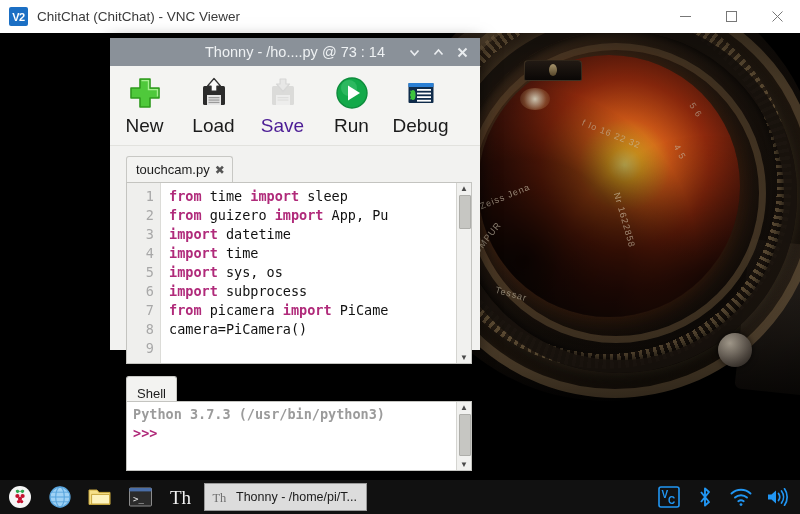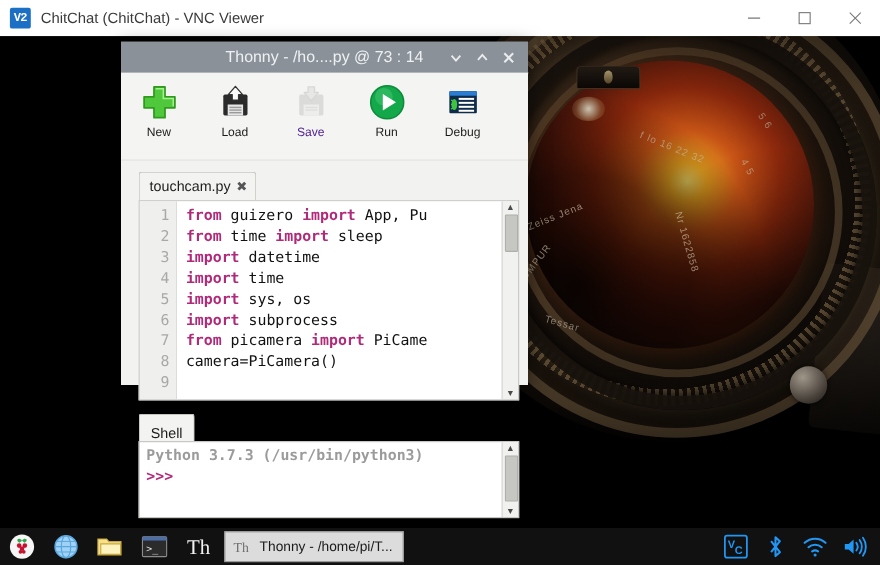--- a/index.html
+++ b/index.html
@@ -18,21 +18,21 @@
   #vnc-titlebar{
     position:absolute;left:0;top:0;width:800px;height:33px;
     background:#ffffff;
     border-bottom:1px solid #e8e8e8;
     display:flex;align-items:center;
   }
   #vnc-logo{
     width:19px;height:19px;margin-left:9px;margin-right:9px;
     background:#1b6fc4;border-radius:2px;
     display:flex;align-items:center;justify-content:center;
-    color:#fff;font-size:11px;font-weight:bold;font-family:Liberation Mono, monospace;
+    color:#fff;font-size:11px;font-weight:bold;font-family:Liberation Sans, sans-serif;
     letter-spacing:-0.5px;
   }
   #vnc-title-text{
     font-size:13.5px;color:#3a3a3a;font-family:"Liberation Sans",sans-serif;
     white-space:nowrap;
   }
   #vnc-winbtns{
     position:absolute;right:0;top:0;height:33px;display:flex;
   }
   .winbtn{
@@ -165,21 +165,21 @@
   #thonny-toolbar{
     height:72px;background:#f4f4f2;
     display:flex;align-items:flex-start;padding-top:7px;
     border-bottom:1px solid #e2e2de;
   }
   .tb-item{
     width:69px;display:flex;flex-direction:column;align-items:center;
     cursor:default;
   }
   .tb-icon{height:40px;display:flex;align-items:center;justify-content:center;}
-  .tb-label{font-size:11px;color:#1b1b1b;margin-top:2px;font-family:"Liberation Sans",sans-serif;}
+  .tb-label{font-size:19px;color:#1b1b1b;margin-top:2px;font-family:"Liberation Sans",sans-serif;}
   .tb-label.disabled{color:#4c1d95;}
 
   
   #editor-block{
     margin:8px 8px 0 16px;
   }
   #tabstrip{height:28px;display:flex;align-items:flex-end;}
   #file-tab{
     height:25px;background:#f3f3f1;
     border:1px solid #c8c8c4;border-bottom:none;
@@ -418,22 +418,22 @@
             <div class="gline">2</div>
             <div class="gline">3</div>
             <div class="gline">4</div>
             <div class="gline">5</div>
             <div class="gline">6</div>
             <div class="gline">7</div>
             <div class="gline">8</div>
             <div class="gline">9</div>
           </div>
         <div id="code">
+            <div class="cline"><span class="kw">from</span><span> time </span><span class="kw">import</span><span> sleep</span></div>
             <div class="cline"><span class="kw">from</span><span> guizero </span><span class="kw">import</span><span> App, Pu</span></div>
-            <div class="cline"><span class="kw">from</span><span> time </span><span class="kw">import</span><span> sleep</span></div>
             <div class="cline"><span class="kw">import</span><span> datetime</span></div>
             <div class="cline"><span class="kw">import</span><span> time</span></div>
             <div class="cline"><span class="kw">import</span><span> sys, os</span></div>
             <div class="cline"><span class="kw">import</span><span> subprocess</span></div>
             <div class="cline"><span class="kw">from</span><span> picamera </span><span class="kw">import</span><span> PiCame</span></div>
             <div class="cline"><span>camera=PiCamera()</span></div>
             <div class="cline">&nbsp;</div>
           </div>
         <div class="vscroll">
           <div class="sb-arrow">▲</div>

